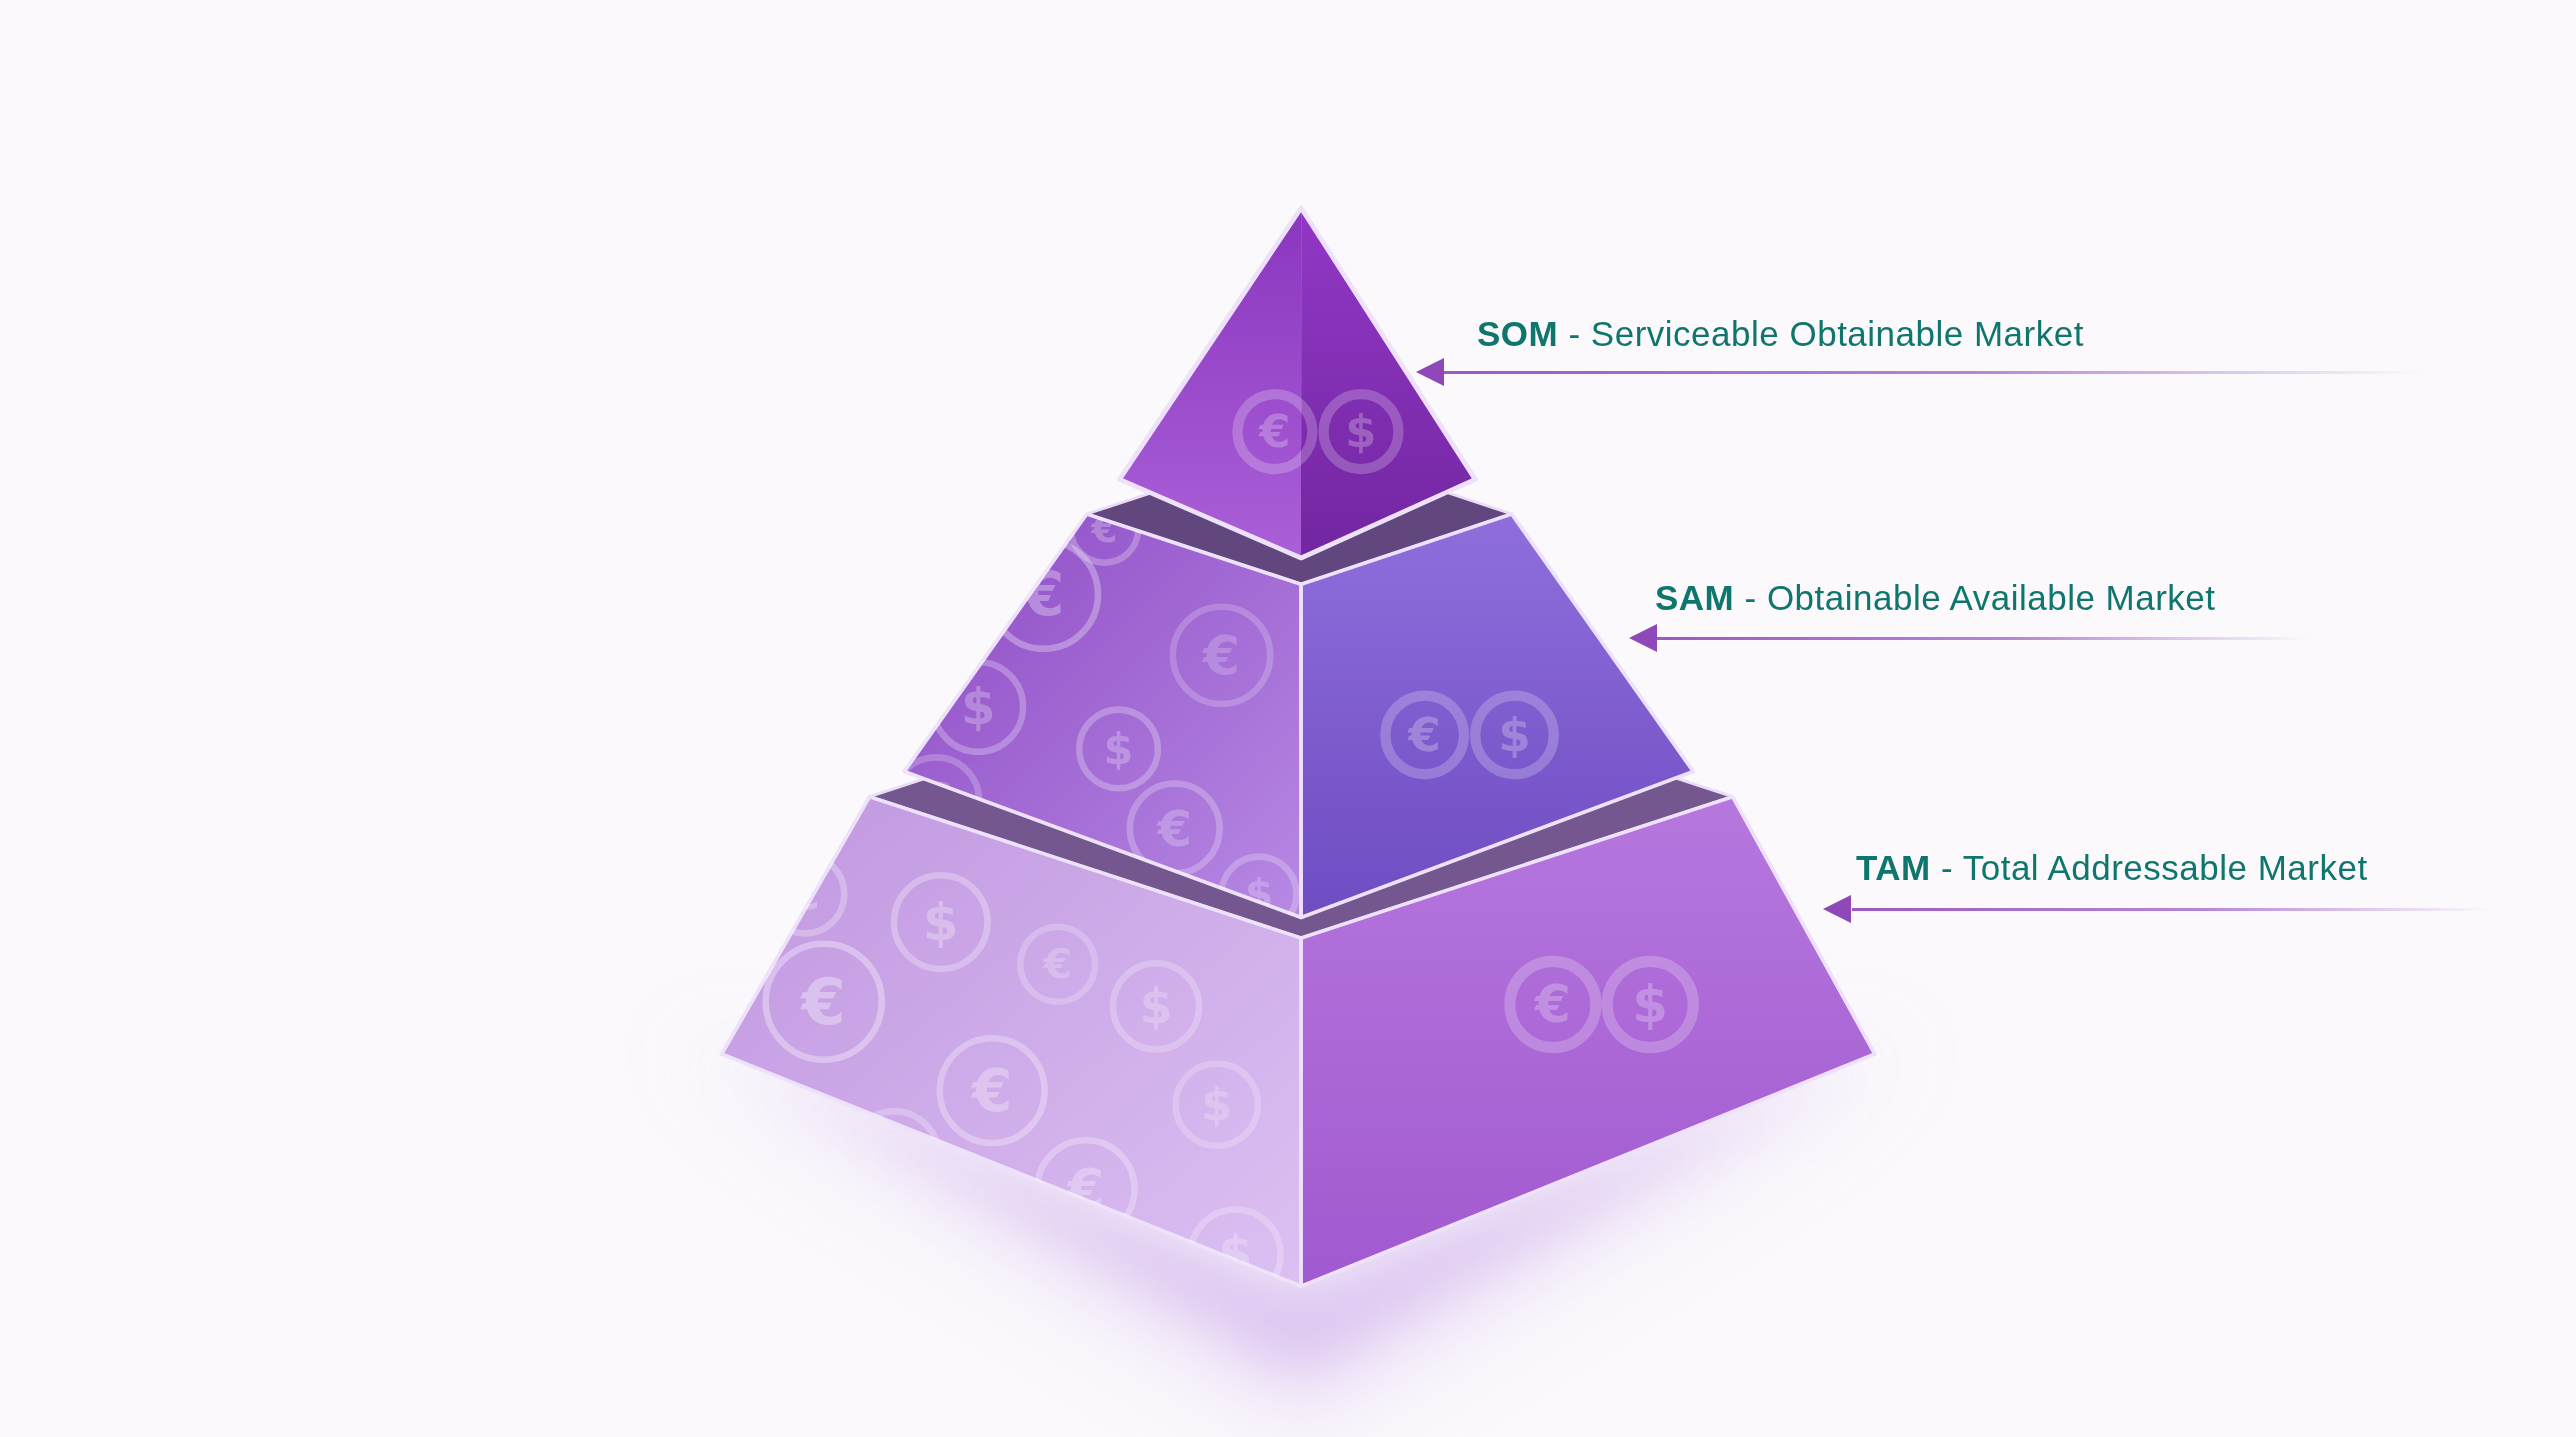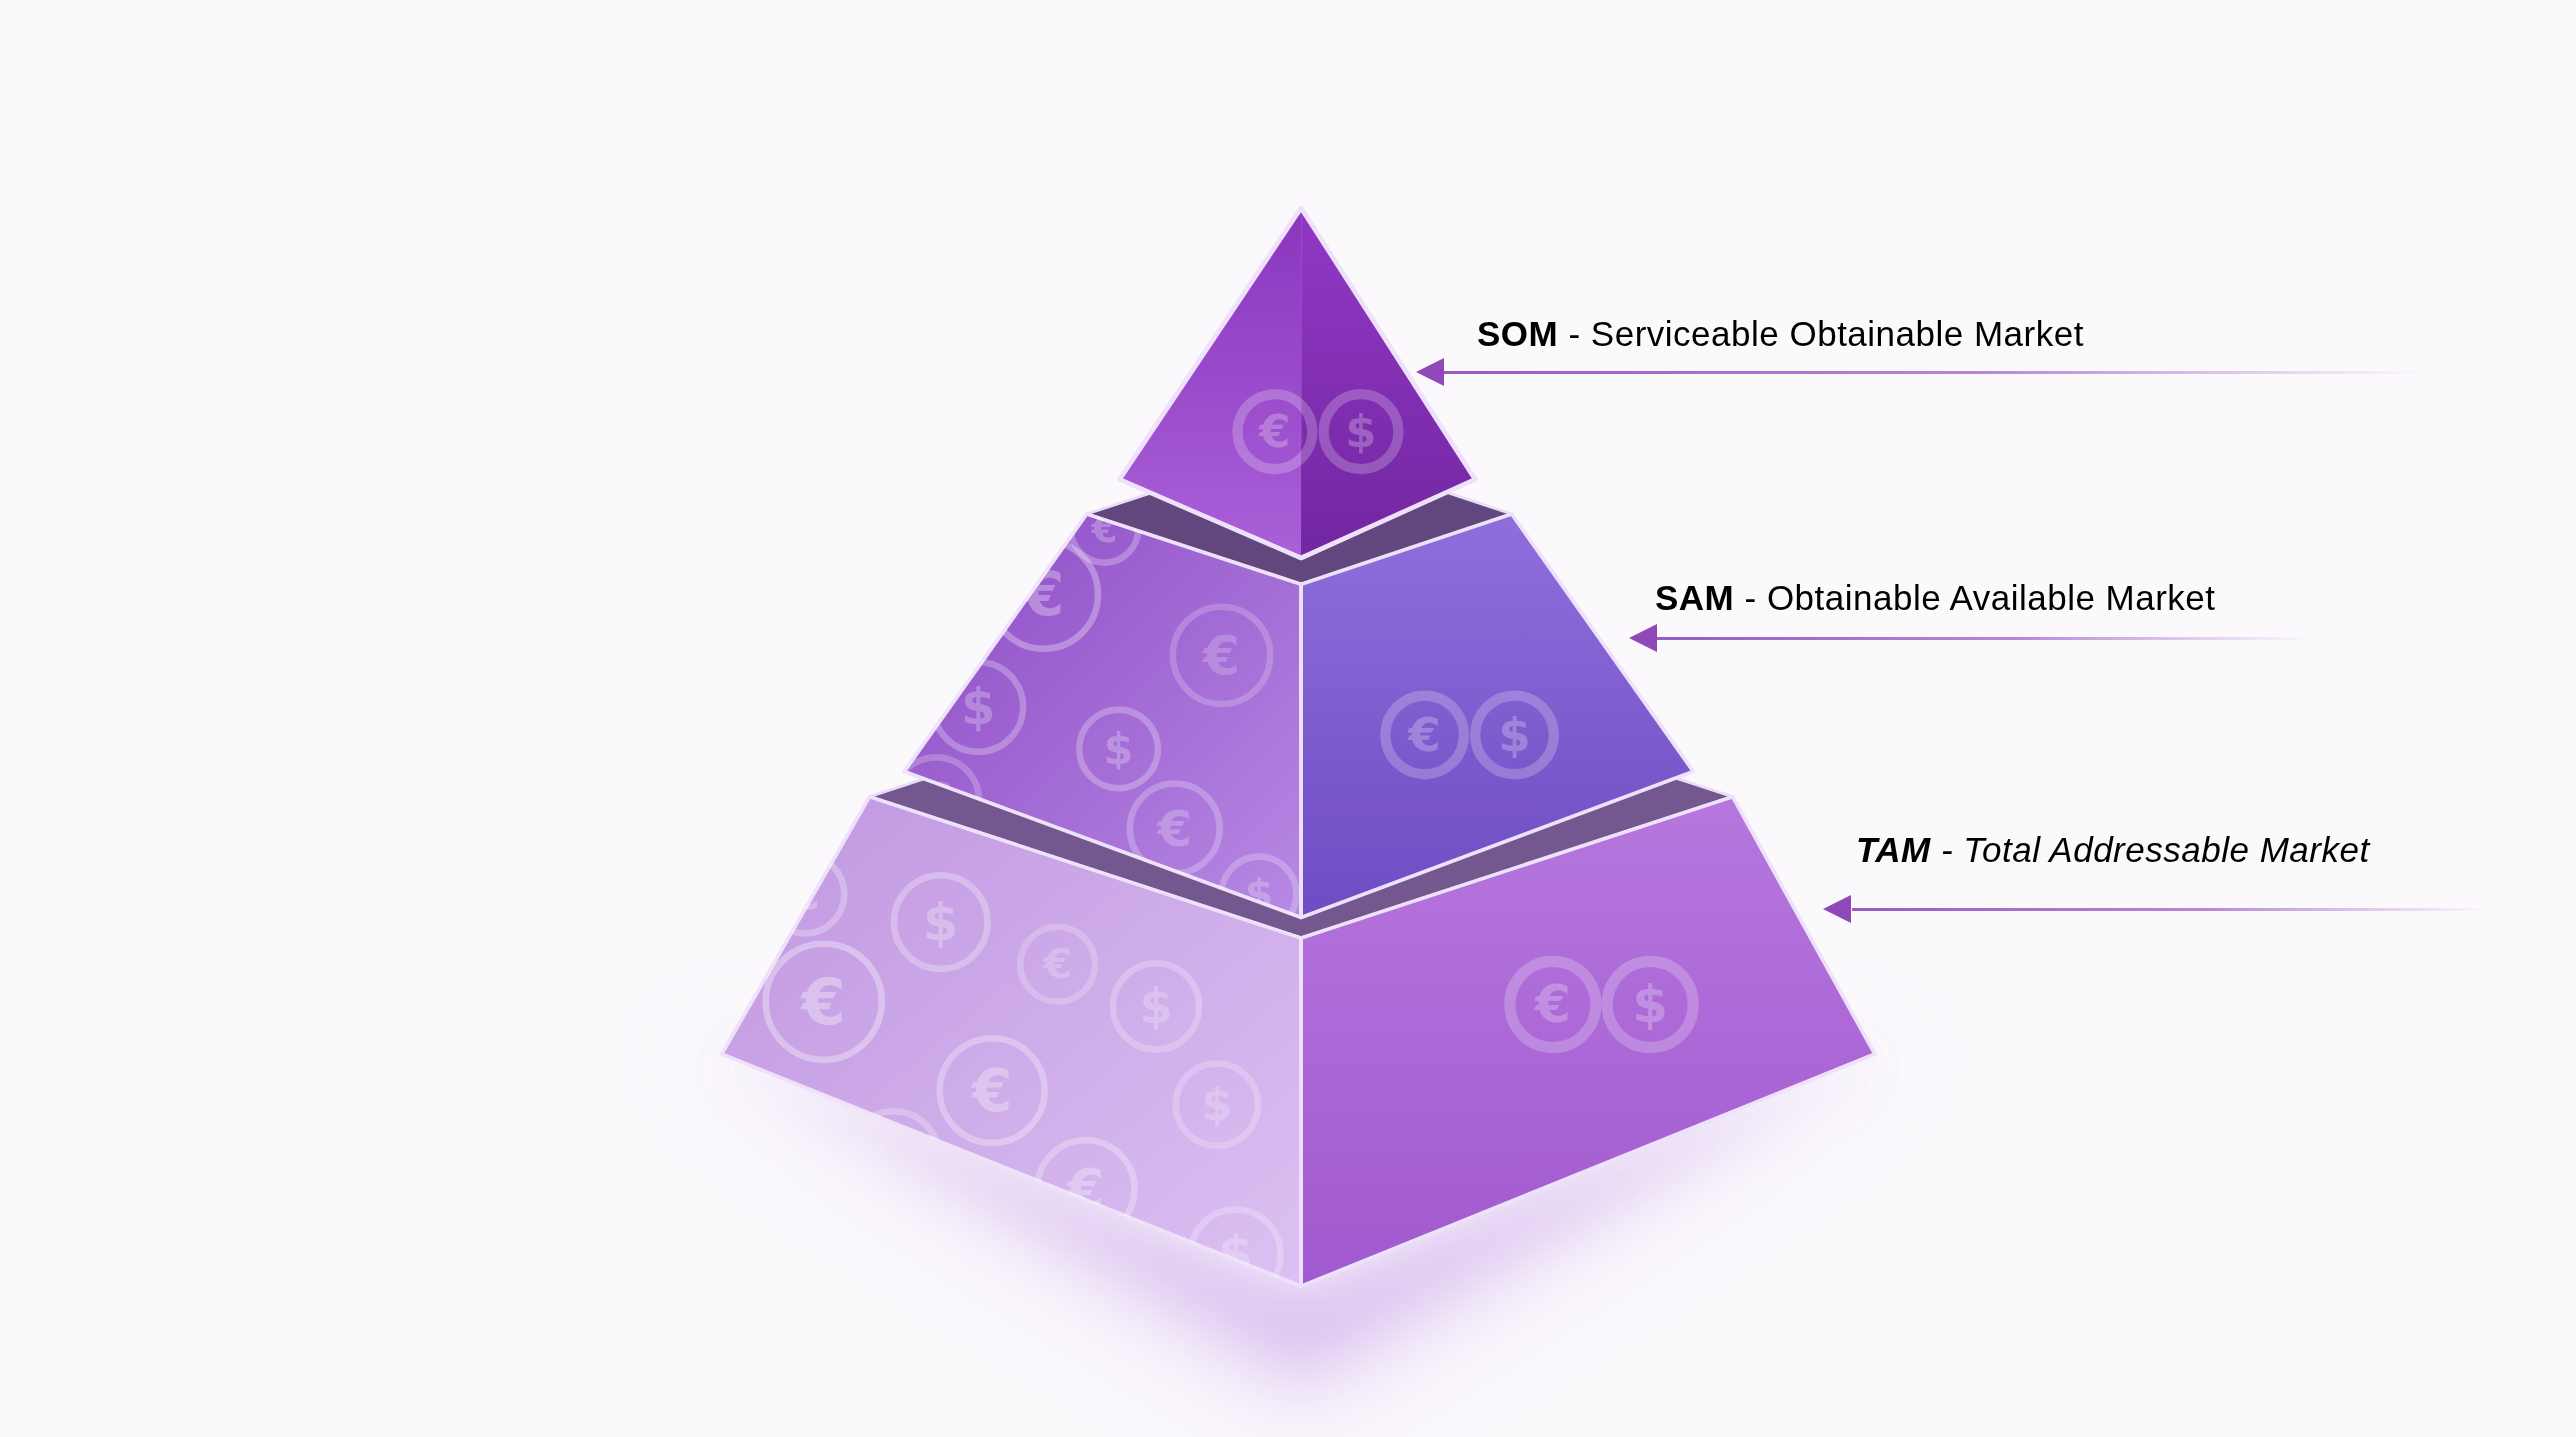--- a/index.html
+++ b/index.html
@@ -15,21 +15,21 @@
   .band{stroke:#eadef7;stroke-width:3;stroke-linejoin:round;}
   .outline{fill:none;stroke:#eee2fa;stroke-width:5;stroke-linejoin:round;}
   .rings circle{fill:none;stroke:#ffffff;stroke-opacity:.22;}
   .rings text{fill:#ffffff;fill-opacity:.25;font-family:"DejaVu Sans",sans-serif;font-weight:700;text-anchor:middle;}
   .coin-layer text{font-family:"DejaVu Sans",sans-serif;font-weight:700;text-anchor:middle;}
 
   .label-row{position:absolute;}
   .label-text{
     position:absolute;white-space:nowrap;
     font-size:35px;line-height:43px;letter-spacing:0.5px;
-    color:#000000;font-weight:400;
+    color:#0f766e;font-weight:400;
   }
   .label-text .acr{font-weight:700;}
   .leader-line{
     position:absolute;height:2.8px;
     background:linear-gradient(90deg,#9b59c1 0%,#b687d6 55%,rgba(182,135,214,0) 100%);
   }
   .arrowhead{
     position:absolute;width:0;height:0;
     border-top:14px solid transparent;
     border-bottom:14px solid transparent;
@@ -211,21 +211,21 @@
 
   <div class="label-row">
     <div class="label-text" style="left:1655px;top:576px;">
       <span class="acr">SAM</span><span> - Obtainable Available Market</span>
     </div>
     <div class="arrowhead" style="left:1629px;top:624px;"></div>
     <div class="leader-line" style="left:1657px;top:637px;width:653px;"></div>
   </div>
 
   <div class="label-row">
-    <div class="label-text" style="left:1856px;top:828px;font-style:italic;">
+    <div class="label-text" style="left:1856px;top:846px;">
       <span class="acr">TAM</span><span> - Total Addressable Market</span>
     </div>
     <div class="arrowhead" style="left:1823px;top:895px;"></div>
     <div class="leader-line" style="left:1852px;top:908px;width:638px;"></div>
   </div>
 
 </div>
 
 
 </body></html>

